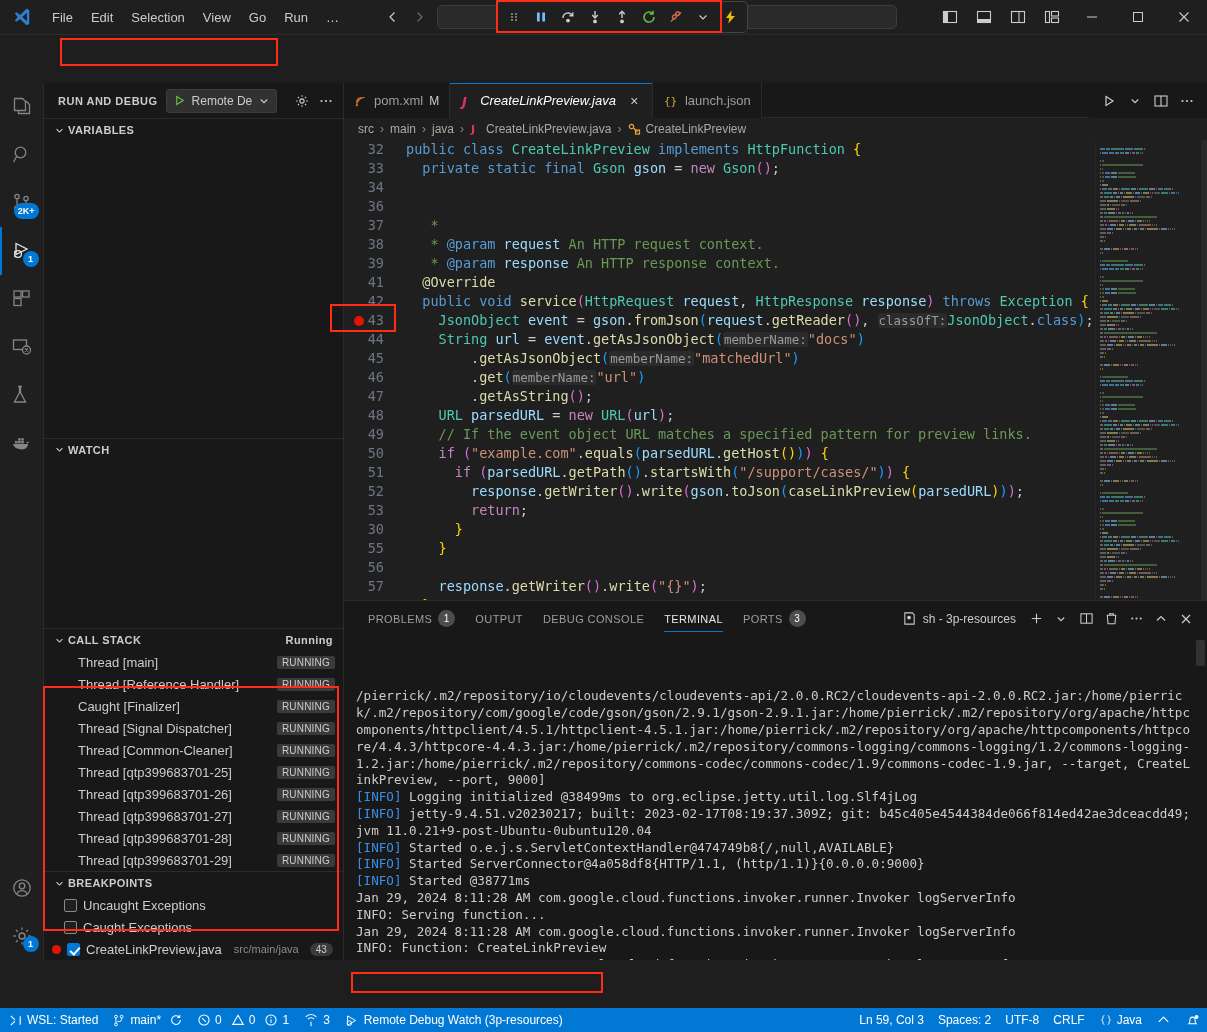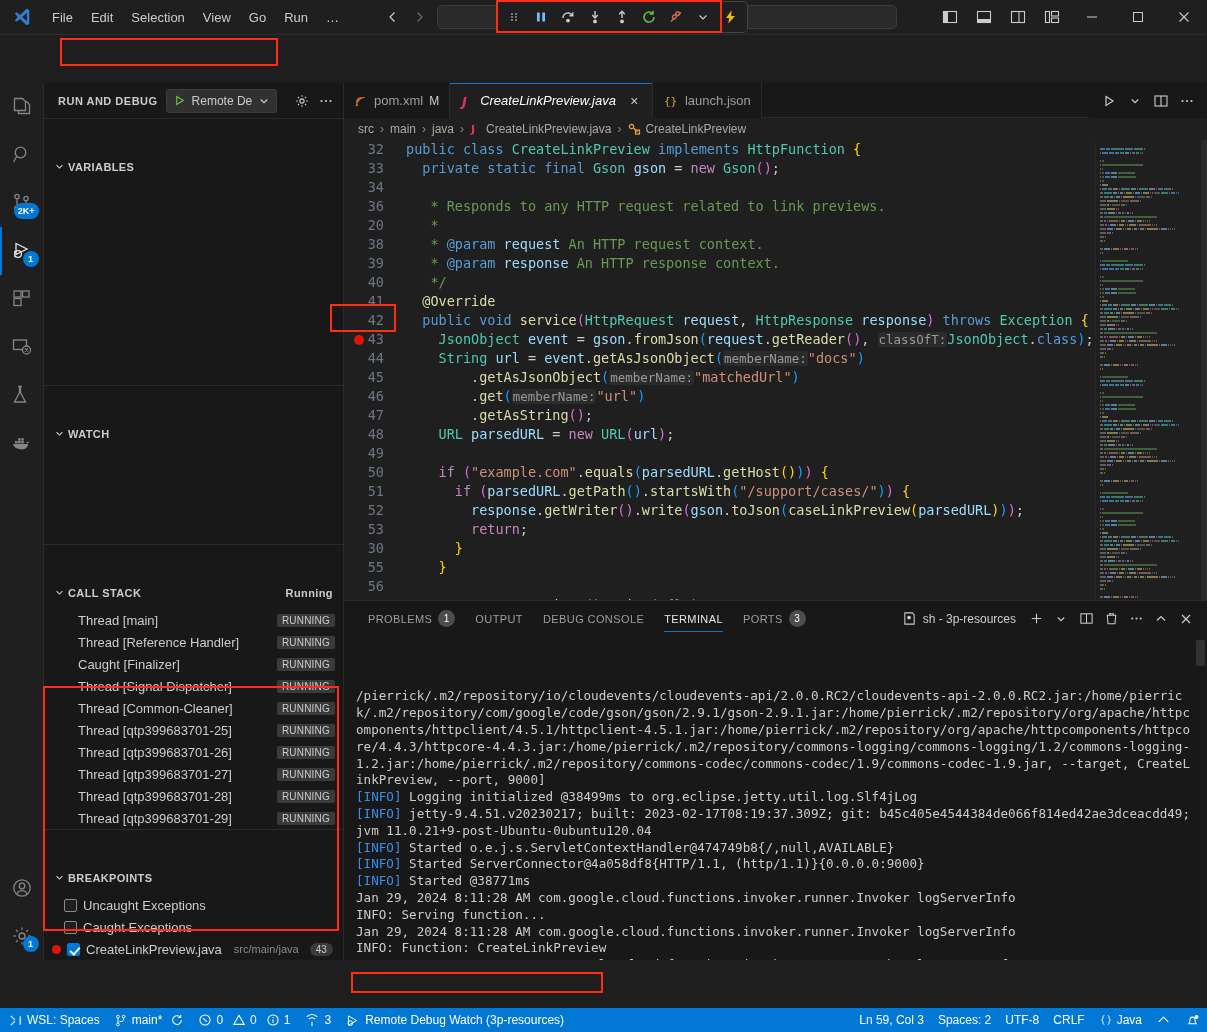--- a/index.html
+++ b/index.html
@@ -77,24 +77,23 @@
   .launch-select {
     display: flex; align-items: center; gap: 6px; background: #313131; border: 1px solid #3c3c3c;
     border-radius: 3px; height: 24px; padding: 0 6px; font-size: 12px; color: #cccccc; max-width: 120px;
   }
   .launch-name { overflow: hidden; white-space: nowrap; }
   .sb-hdr-icons { margin-left: auto; display: flex; gap: 2px; align-items: center; }
   .sb-icon-btn { width: 22px; height: 22px; display: flex; align-items: center; justify-content: center; color: #cccccc; }
 
   .section { display: flex; flex-direction: column; border-top: 1px solid #2b2b2b; }
   .section-header {
-    height: 22px; display: flex; align-items: flex-start; gap: 4px; padding: 0 10px;
+    height: 22px; display: flex; align-items: center; gap: 4px; padding: 0 10px;
     font-size: 11px; font-weight: 700; letter-spacing: .4px; color: #cccccc; flex: 0 0 22px;
     position: relative;
-    margin-top: 42px;
   }
   .section-running { margin-left: auto; font-size: 11px; color: #cccccc; font-weight: 700; }
   .section-body { overflow: hidden; }
   .chev { display: inline-block; width: 10px; }
 
   .stack-row {
     height: 22px; display: flex; align-items: center; padding-left: 34px; padding-right: 8px;
     font-size: 13px; color: #cccccc;
   }
   .stack-state {
@@ -668,34 +667,33 @@
             </svg>
         </span>
         <span class="bc-item">CreateLinkPreview</span>
       </div>
 
       <div class="codewrap">
         <div class="code" id="code-lines">
             <div class="cline"><div class="gutter">32</div><div class="ctext"><span class="kw">public </span><span class="kw">class </span><span class="typ">CreateLinkPreview </span><span class="kw">implements </span><span class="typ">HttpFunction </span><span class="brk1">{</span></div></div>
             <div class="cline"><div class="gutter">33</div><div class="ctext"><span class="pun">  </span><span class="kw">private </span><span class="kw">static </span><span class="kw">final </span><span class="typ">Gson </span><span class="var">gson </span><span class="pun">= </span><span class="kwc">new </span><span class="typ">Gson</span><span class="brk2">()</span><span class="pun">;</span></div></div>
             <div class="cline"><div class="gutter">34</div><div class="ctext"></div></div>
-            <div class="cline"><div class="gutter">36</div><div class="ctext"><span class="pun">  </span><span class="cmt"> * Responds to any HTTP request related to link previews.</span></div></div>
-            <div class="cline"><div class="gutter">20</div><div class="ctext"><span class="pun">  </span><span class="cmt"> *</span></div></div>
+            <div class="cline"><div class="gutter">36</div><div class="ctext"><span class="pun">  </span></div></div>
+            <div class="cline"><div class="gutter">37</div><div class="ctext"><span class="pun">  </span><span class="cmt"> *</span></div></div>
             <div class="cline"><div class="gutter">38</div><div class="ctext"><span class="pun">  </span><span class="cmt"> * </span><span class="tag">@param </span><span class="var">request </span><span class="cmt">An HTTP request context.</span></div></div>
             <div class="cline"><div class="gutter">39</div><div class="ctext"><span class="pun">  </span><span class="cmt"> * </span><span class="tag">@param </span><span class="var">response </span><span class="cmt">An HTTP response context.</span></div></div>
-            <div class="cline"><div class="gutter">40</div><div class="ctext"><span class="pun">  </span><span class="cmt"> */</span></div></div>
             <div class="cline"><div class="gutter">41</div><div class="ctext"><span class="pun">  </span><span class="ann">@Override</span></div></div>
             <div class="cline"><div class="gutter">42</div><div class="ctext"><span class="pun">  </span><span class="kw">public </span><span class="kw">void </span><span class="fn">service</span><span class="brk2">(</span><span class="typ">HttpRequest </span><span class="var">request</span><span class="pun">, </span><span class="typ">HttpResponse </span><span class="var">response</span><span class="brk2">) </span><span class="kw">throws </span><span class="typ">Exception </span><span class="brk1">{</span></div></div>
             <div class="cline"><div class="gutter">43<span class="bpdot"></span></div><div class="ctext"><span class="pun">    </span><span class="typ">JsonObject </span><span class="var">event </span><span class="pun">= </span><span class="var">gson</span><span class="pun">.</span><span class="fn">fromJson</span><span class="brk3">(</span><span class="var">request</span><span class="pun">.</span><span class="fn">getReader</span><span class="brk2">()</span><span class="pun">, </span><span class="hint">classOfT:</span><span class="typ">JsonObject</span><span class="pun">.</span><span class="kw">class</span><span class="brk3">)</span><span class="pun">;</span></div></div>
             <div class="cline"><div class="gutter">44</div><div class="ctext"><span class="pun">    </span><span class="typ">String </span><span class="var">url </span><span class="pun">= </span><span class="var">event</span><span class="pun">.</span><span class="fn">getAsJsonObject</span><span class="brk3">(</span><span class="hint">memberName:</span><span class="str">"docs"</span><span class="brk3">)</span></div></div>
             <div class="cline"><div class="gutter">45</div><div class="ctext"><span class="pun">        .</span><span class="fn">getAsJsonObject</span><span class="brk3">(</span><span class="hint">memberName:</span><span class="str">"matchedUrl"</span><span class="brk3">)</span></div></div>
             <div class="cline"><div class="gutter">46</div><div class="ctext"><span class="pun">        .</span><span class="fn">get</span><span class="brk3">(</span><span class="hint">memberName:</span><span class="str">"url"</span><span class="brk3">)</span></div></div>
             <div class="cline"><div class="gutter">47</div><div class="ctext"><span class="pun">        .</span><span class="fn">getAsString</span><span class="brk2">()</span><span class="pun">;</span></div></div>
             <div class="cline"><div class="gutter">48</div><div class="ctext"><span class="pun">    </span><span class="typ">URL </span><span class="var">parsedURL </span><span class="pun">= </span><span class="kwc">new </span><span class="typ">URL</span><span class="brk2">(</span><span class="var">url</span><span class="brk2">)</span><span class="pun">;</span></div></div>
-            <div class="cline"><div class="gutter">49</div><div class="ctext"><span class="pun">    </span></div></div>
+            <div class="cline"><div class="gutter">49</div><div class="ctext"><span class="pun">    </span><span class="cmt">// If the event object URL matches a specified pattern for preview links.</span></div></div>
             <div class="cline"><div class="gutter">50</div><div class="ctext"><span class="pun">    </span><span class="kwc">if </span><span class="brk2">(</span><span class="str">"example.com"</span><span class="pun">.</span><span class="fn">equals</span><span class="brk3">(</span><span class="var">parsedURL</span><span class="pun">.</span><span class="fn">getHost</span><span class="brk1">()</span><span class="brk3">)</span><span class="brk2">) </span><span class="brk1">{</span></div></div>
             <div class="cline"><div class="gutter">51</div><div class="ctext"><span class="pun">      </span><span class="kwc">if </span><span class="brk2">(</span><span class="var">parsedURL</span><span class="pun">.</span><span class="fn">getPath</span><span class="brk3">()</span><span class="pun">.</span><span class="fn">startsWith</span><span class="brk3">(</span><span class="str">"/support/cases/"</span><span class="brk3">)</span><span class="brk2">) </span><span class="brk1">{</span></div></div>
             <div class="cline"><div class="gutter">52</div><div class="ctext"><span class="pun">        </span><span class="var">response</span><span class="pun">.</span><span class="fn">getWriter</span><span class="brk2">()</span><span class="pun">.</span><span class="fn">write</span><span class="brk2">(</span><span class="var">gson</span><span class="pun">.</span><span class="fn">toJson</span><span class="brk3">(</span><span class="fn">caseLinkPreview</span><span class="brk1">(</span><span class="var">parsedURL</span><span class="brk1">)</span><span class="brk3">)</span><span class="brk2">)</span><span class="pun">;</span></div></div>
             <div class="cline"><div class="gutter">53</div><div class="ctext"><span class="pun">        </span><span class="kwc">return</span><span class="pun">;</span></div></div>
             <div class="cline"><div class="gutter">30</div><div class="ctext"><span class="pun">      </span><span class="brk1">}</span></div></div>
             <div class="cline"><div class="gutter">55</div><div class="ctext"><span class="pun">    </span><span class="brk1">}</span></div></div>
             <div class="cline"><div class="gutter">56</div><div class="ctext"></div></div>
             <div class="cline"><div class="gutter">57</div><div class="ctext"><span class="pun">    </span><span class="var">response</span><span class="pun">.</span><span class="fn">getWriter</span><span class="brk2">()</span><span class="pun">.</span><span class="fn">write</span><span class="brk2">(</span><span class="str">"{}"</span><span class="brk2">)</span><span class="pun">;</span></div></div>
             <div class="cline"><div class="gutter">58</div><div class="ctext"><span class="pun">  </span><span class="brk1">}</span></div></div>
             <div class="cline"><div class="gutter">60</div><div class="ctext"><span class="pun">  </span><span class="cmt">// [START add_ons_case_preview_link]</span></div></div>
@@ -902,21 +900,21 @@
   </div>
 
   <div class="statusbar">
     <div class="sb-left">
       <div class="sb-cell remote-cell">
         <span>
           <svg width="15" height="15" viewBox="0 0 16 16">
               <path d="M3 3l4.4 4.4M3 13l4.4-4.4M13 3.5v9" stroke="#ffffff" stroke-width="1.2" fill="none"></path>
             </svg>
         </span>
-        <span>WSL: Spaces</span>
+        <span>WSL: Started</span>
       </div>
       <div class="sb-cell">
         <span>
           <svg width="14" height="15" viewBox="0 0 16 16">
               <circle cx="4.5" cy="3.6" r="1.6" fill="none" stroke="#fff" stroke-width="1.1"></circle>
               <circle cx="11" cy="3.6" r="1.6" fill="none" stroke="#fff" stroke-width="1.1"></circle>
               <circle cx="4.5" cy="12.5" r="1.6" fill="none" stroke="#fff" stroke-width="1.1"></circle>
               <path d="M4.5 5.2v5.7M11 5.2v1.3a2.6 2.6 0 0 1-2.6 2.6H6.2" fill="none" stroke="#fff" stroke-width="1.1"></path>
             </svg>
         </span>

